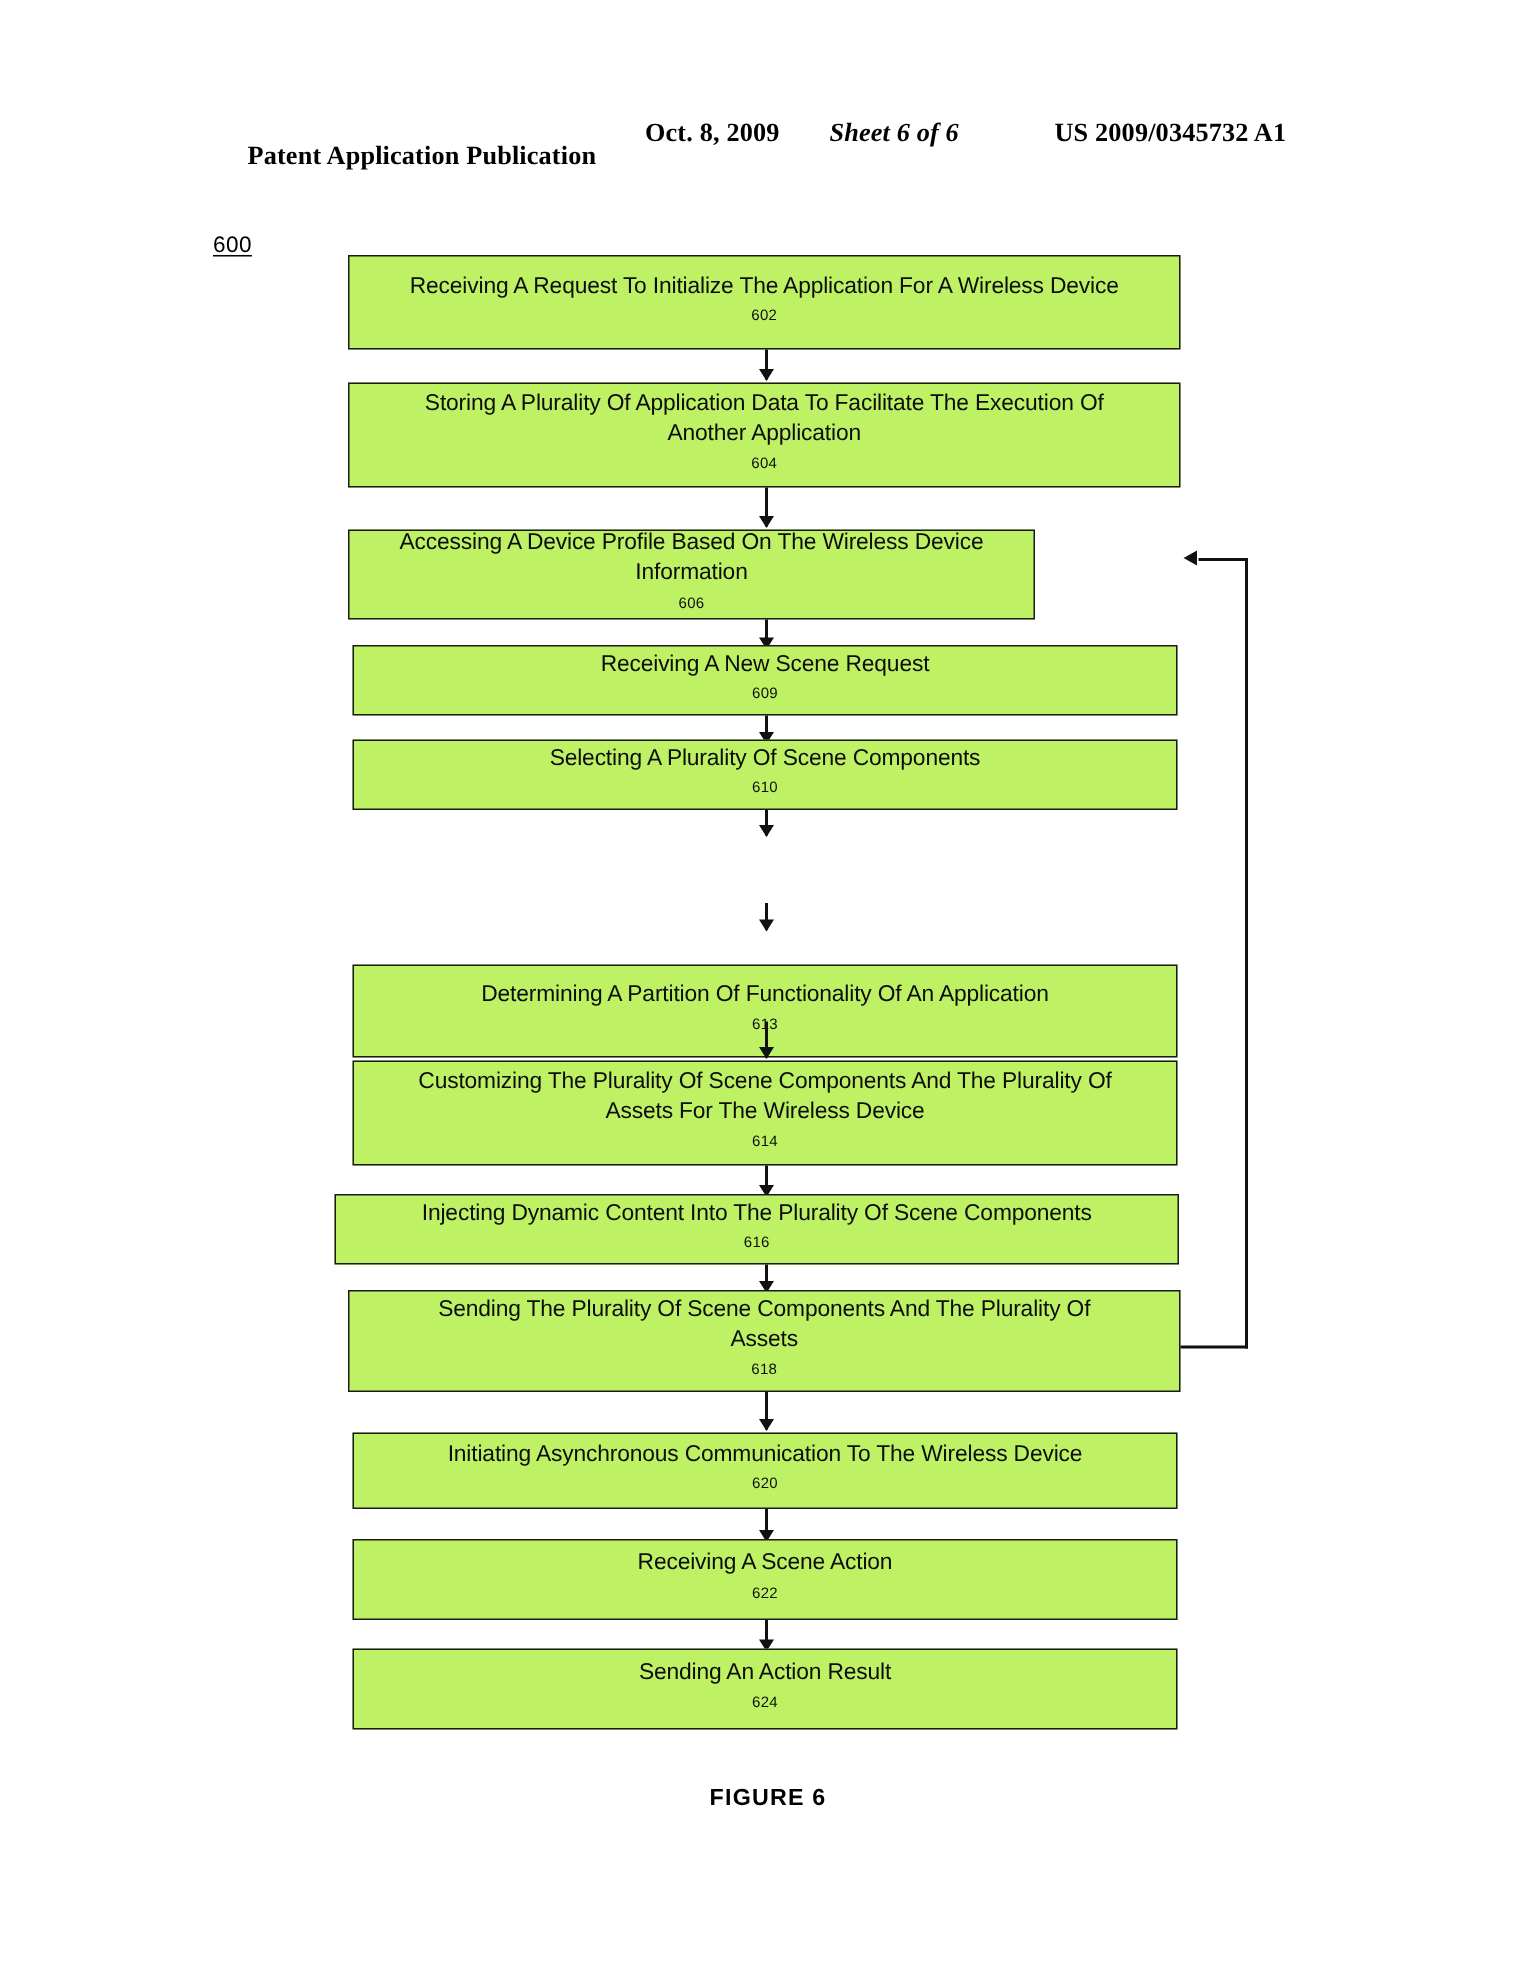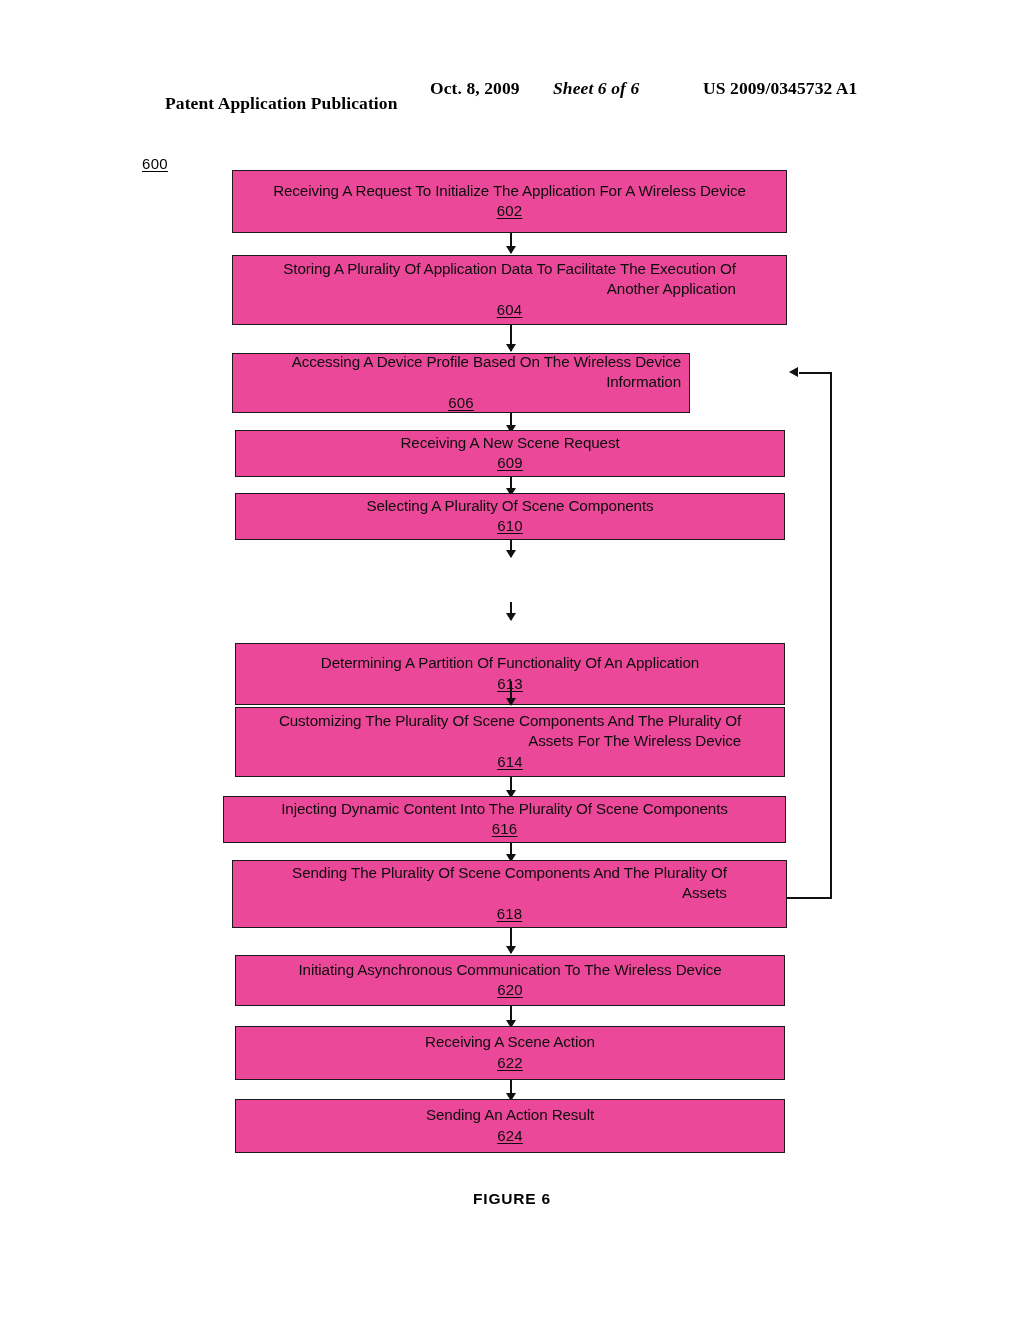--- a/index.html
+++ b/index.html
@@ -55,39 +55,38 @@
     left: 0;
     top: 0;
     width: 1024px;
     height: 1320px;
   }
 
   .node {
     position: absolute;
     box-sizing: border-box;
     border: 1.4px solid #1a1a1a;
-    background: #ec4899;
+    background: #bef264;
     display: flex;
     flex-direction: column;
     align-items: center;
     justify-content: center;
-    text-align: right;
+    text-align: center;
     padding: 2px 8px 3px 8px;
   }
   .node .label {
     font-size: 15.2px;
     line-height: 20.5px;
     letter-spacing: -0.1px;
     white-space: pre-line;
     color: #0d0d0d;
   }
   .node .ref {
-    font-size: 15px;
+    font-size: 10px;
     line-height: 20.5px;
-    text-decoration: underline;
     text-underline-offset: 2px;
     letter-spacing: 0.2px;
     color: #0d0d0d;
   }
 
   
   .arrow {
     position: absolute;
     width: 1.6px;
     background: #111;

